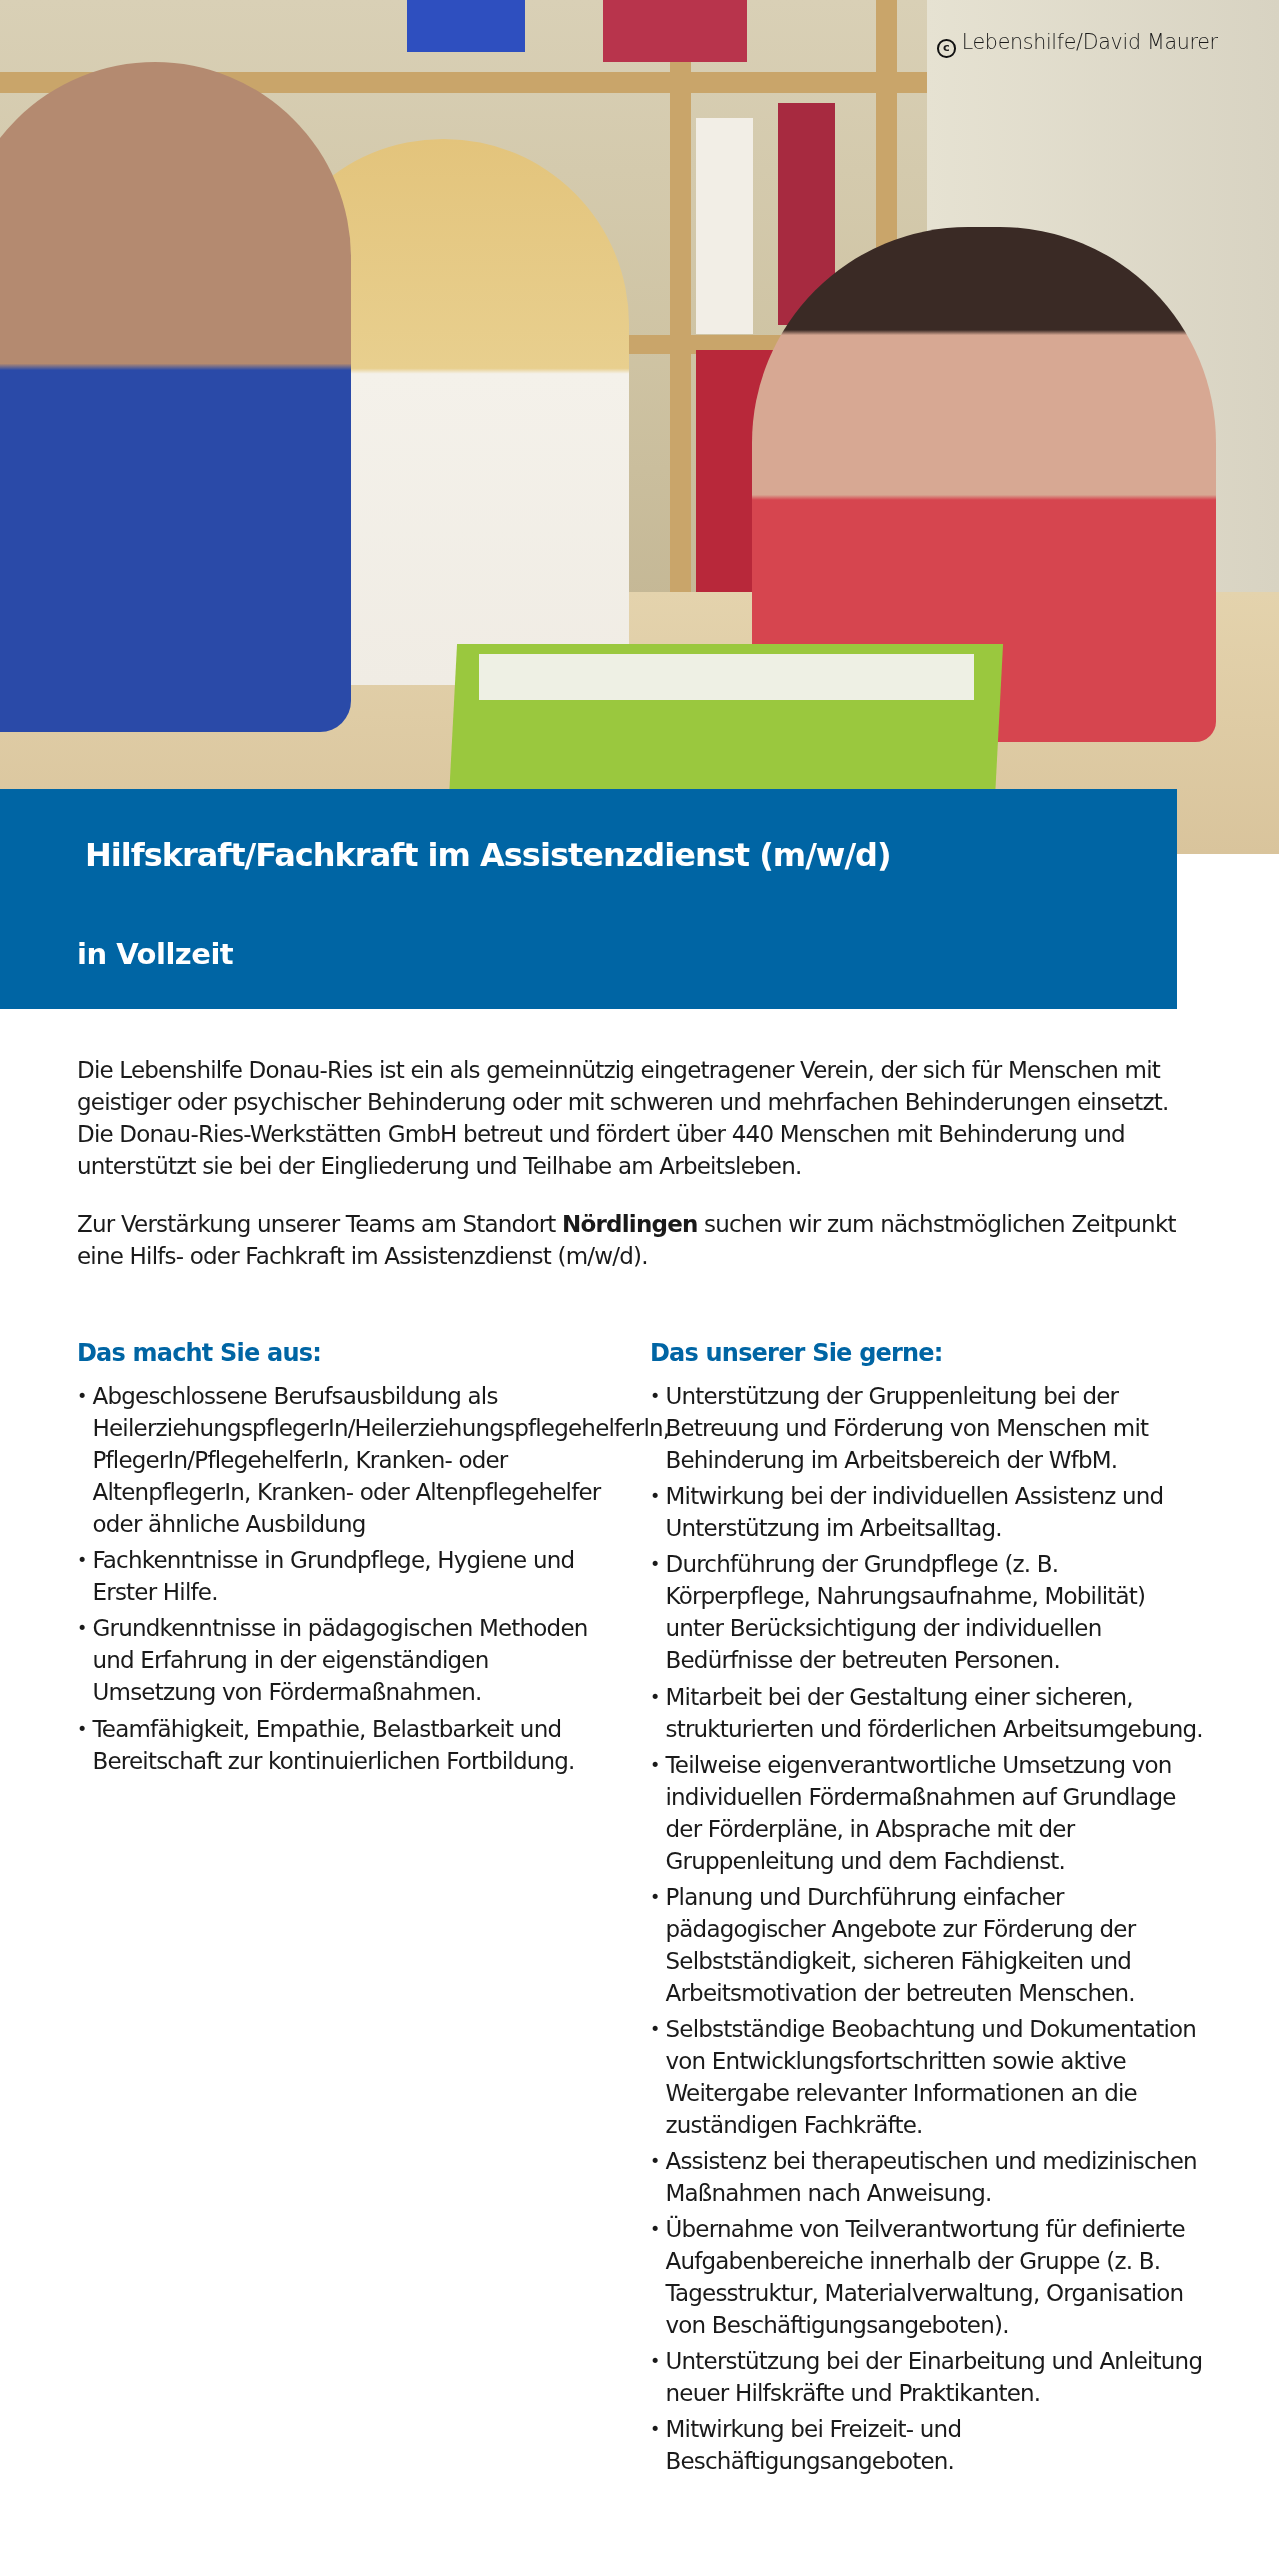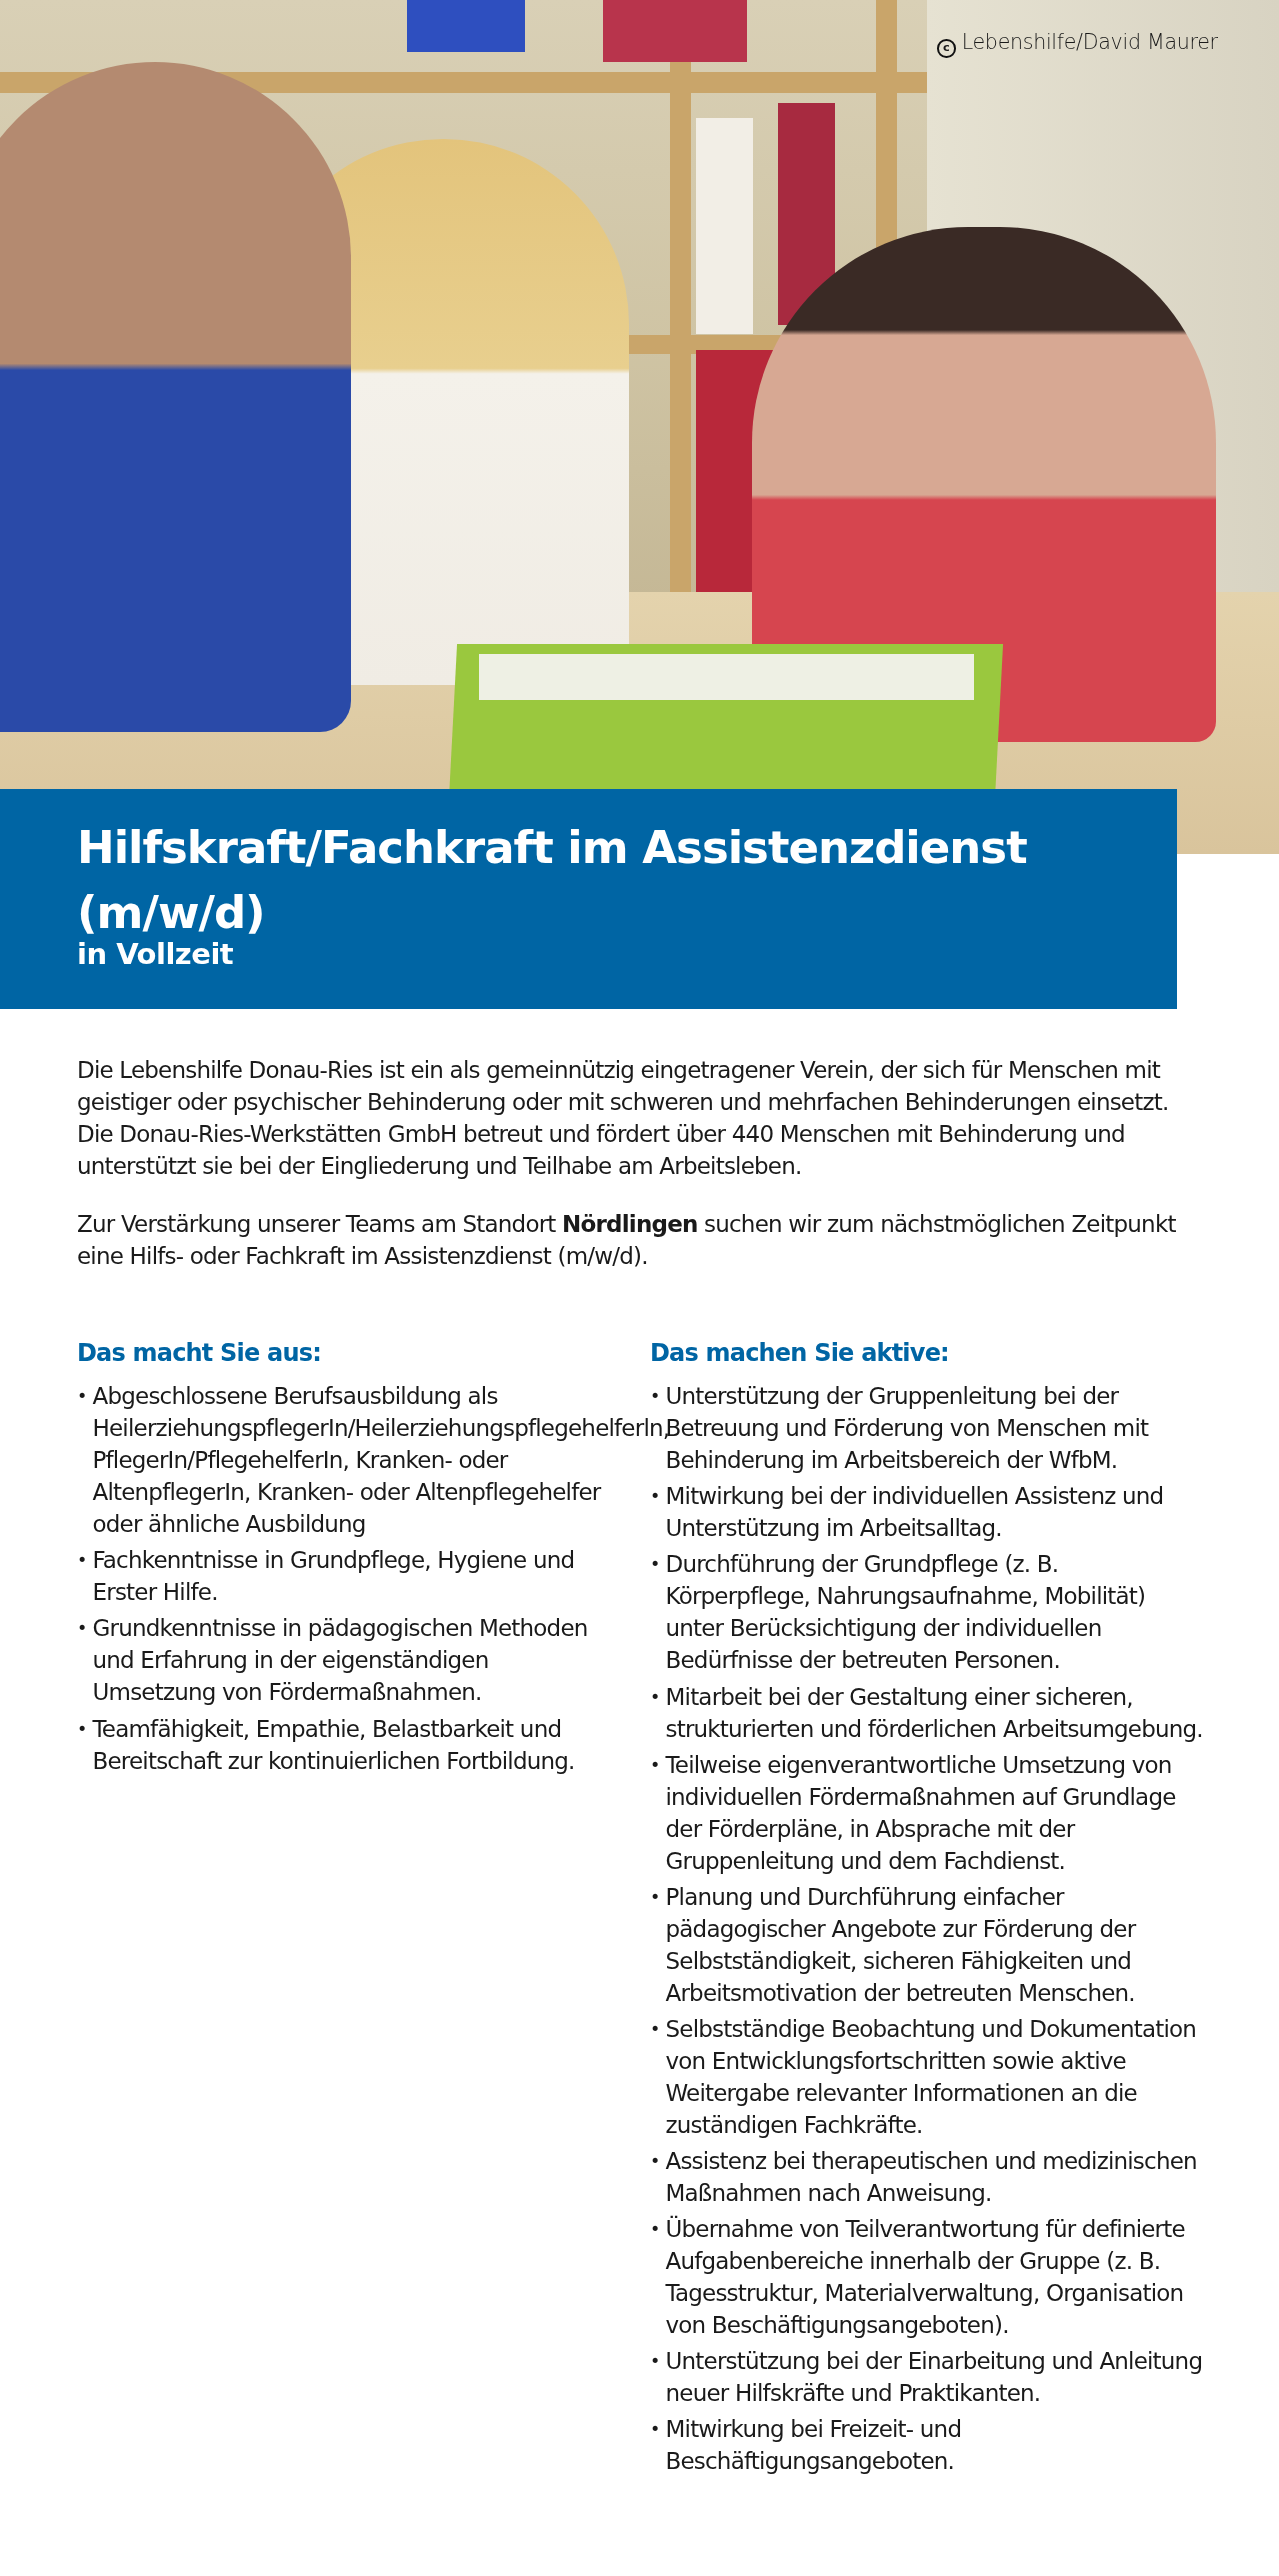--- a/index.html
+++ b/index.html
@@ -31,22 +31,22 @@
       font-family: "DejaVu Sans", sans-serif; font-weight: 300; letter-spacing: -0.3px;
     }
     .credit .c-icon { display: inline-block; width: 18.5px; height: 18.5px; border: 2.6px solid #111; border-radius: 50%;
       box-sizing: border-box; text-align: center; line-height: 13.4px; font-size: 11.3px; font-weight: bold; vertical-align: -2.1px; margin-right: 6.2px; }
 
     
     .banner {
       position: absolute; left: 0; top: 789px; width: 1177px; height: 220px; background: #0065a4; color: #fff;
     }
     .banner h1 {
-      margin: 0; position: absolute; left: 77px; top: 26px; width: 1082px;
-      font-family: "DejaVu Sans", sans-serif; font-weight: bold; font-size: 45px; line-height: 65px; letter-spacing: -1px;
+      margin: 8px; position: absolute; left: 77px; top: 26px; width: 1082px;
+      font-family: "DejaVu Sans", sans-serif; font-weight: bold; font-size: 32px; line-height: 65px; letter-spacing: -1px;
     }
     .banner .sub {
       position: absolute; left: 77px; top: 148px; font-family: "DejaVu Sans", sans-serif; font-weight: bold; font-size: 29px; letter-spacing: -0.5px;
     }
 
     
     .txt { font-family: "DejaVu Sans", sans-serif; font-size: 23px; line-height: 32px; color: #1a1a1a; letter-spacing: -0.8px; font-weight: normal; }
     .intro { position: absolute; left: 77px; top: 1054px; width: 1123px; }
     .intro2 { position: absolute; left: 77px; top: 1208px; width: 1123px; }
     .intro p, .intro2 p { margin: 0; }
@@ -102,21 +102,21 @@
   <h2 class="section-h">Das macht Sie aus:</h2>
   <ul class="bul">
     <li>Abgeschlossene Berufsausbildung als HeilerziehungspflegerIn/Heilerziehungspflegehelferln, PflegerIn/PflegehelferIn, Kranken- oder AltenpflegerIn, Kranken- oder Altenpflegehelfer oder ähnliche Ausbildung</li>
     <li>Fachkenntnisse in Grundpflege, Hygiene und Erster Hilfe.</li>
     <li>Grundkenntnisse in pädagogischen Methoden und Erfahrung in der eigenständigen Umsetzung von Fördermaßnahmen.</li>
     <li>Teamfähigkeit, Empathie, Belastbarkeit und Bereitschaft zur kontinuierlichen Fortbildung.</li>
   </ul>
 </div>
 
 <div class="col col-right txt">
-  <h2 class="section-h">Das machen Sie aktive:</h2>
+  <h2 class="section-h">Das unserer Sie gerne:</h2>
   <ul class="bul">
     <li>Unterstützung der Gruppenleitung bei der Betreuung und Förderung von Menschen mit Behinderung im Arbeitsbereich der WfbM.</li>
     <li>Mitwirkung bei der individuellen Assistenz und Unterstützung im Arbeitsalltag.</li>
     <li>Durchführung der Grundpflege (z. B. Körperpflege, Nahrungsaufnahme, Mobilität) unter Berücksichtigung der individuellen Bedürfnisse der betreuten Personen.</li>
     <li>Mitarbeit bei der Gestaltung einer sicheren, strukturierten und förderlichen Arbeitsumgebung.</li>
     <li>Teilweise eigenverantwortliche Umsetzung von individuellen Fördermaßnahmen auf Grundlage der Förderpläne, in Absprache mit der Gruppenleitung und dem Fachdienst.</li>
     <li>Planung und Durchführung einfacher pädagogischer Angebote zur Förderung der Selbstständigkeit, sicheren Fähigkeiten und Arbeitsmotivation der betreuten Menschen.</li>
     <li>Selbstständige Beobachtung und Dokumentation von Entwicklungsfortschritten sowie aktive Weitergabe relevanter Informationen an die zuständigen Fachkräfte.</li>
     <li>Assistenz bei therapeutischen und medizinischen Maßnahmen nach Anweisung.</li>
     <li>Übernahme von Teilverantwortung für definierte Aufgabenbereiche innerhalb der Gruppe (z. B. Tagesstruktur, Materialverwaltung, Organisation von Beschäftigungsangeboten).</li>

